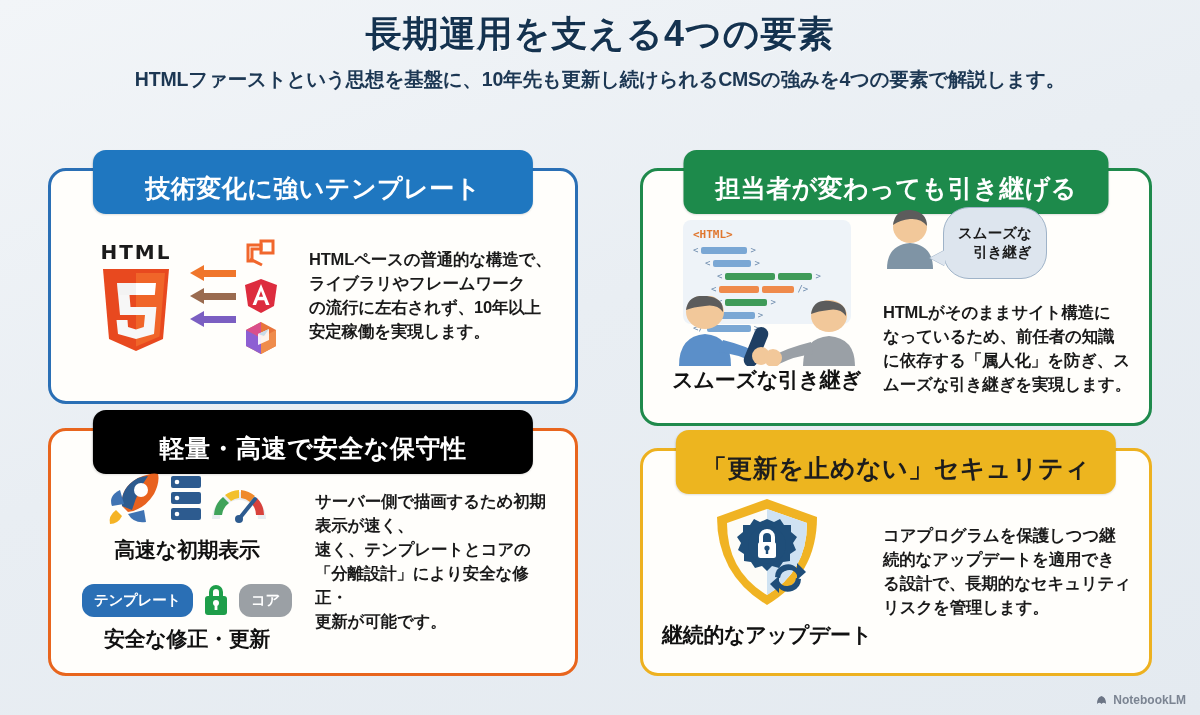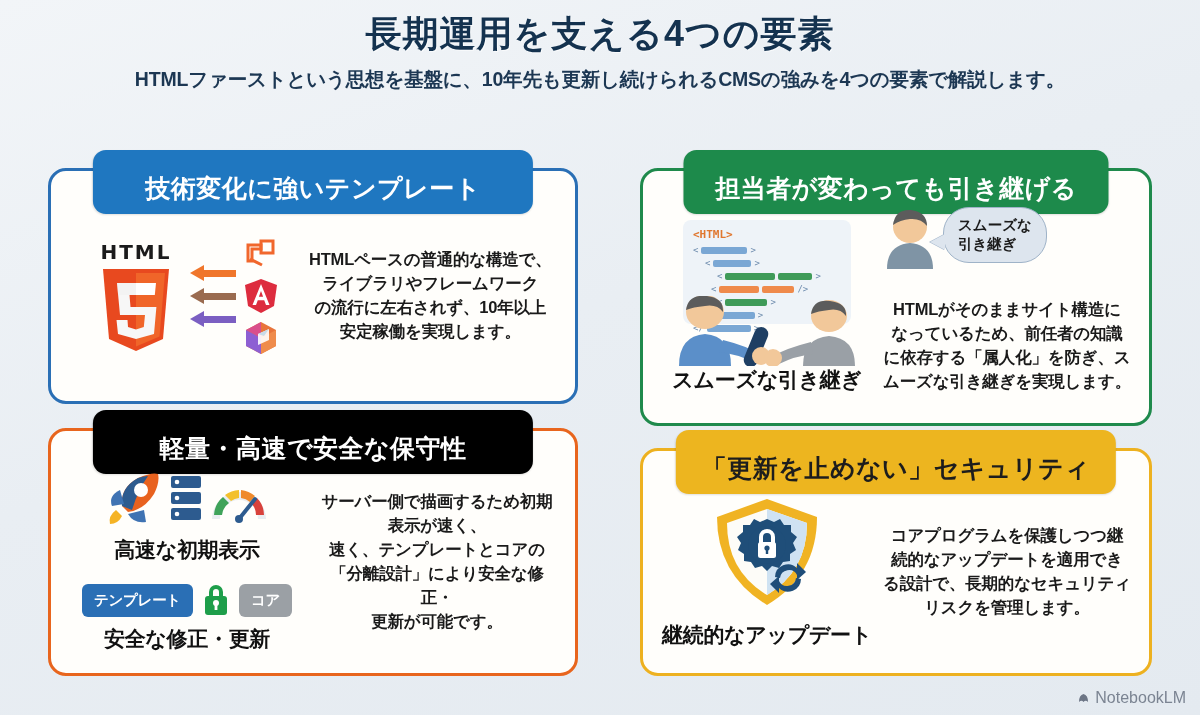--- a/index.html
+++ b/index.html
@@ -98,21 +98,20 @@
 
   .desc {
     flex: 1 1 auto;
     display: flex;
     align-items: center;
     font-size: 16.5px;
     font-weight: 700;
     line-height: 1.45;
     color: #1a1a1a;
     letter-spacing: -0.2px;
-    text-align: center;
   }
   .desc p { white-space: pre-line; }
 
   .caption {
     font-size: 21px;
     font-weight: 700;
     color: #111;
     margin-top: 4px;
     letter-spacing: -0.3px;
   }
@@ -183,63 +182,63 @@
   .people { position: relative; height: 66px; margin-top: -28px; }
 
   .person-bubble { display: flex; align-items: flex-start; gap: 6px; }
   .avatar-head { width: 54px; }
 
   .bubble {
     position: relative;
     background: #dde5ee;
     border: 1.6px solid #9fb3c8;
     border-radius: 26px;
-    padding: 8px 14px;
+    padding: 16px 14px;
     font-size: 14.5px;
     font-weight: 700;
     line-height: 1.3;
     color: #1b1b1b;
-    text-align: left;
+    text-align: right;
     white-space: pre-line;
   }
   .bubble::after {
     content: "";
     position: absolute;
     left: -14px; bottom: 12px;
     border-top: 8px solid transparent;
     border-bottom: 8px solid transparent;
     border-right: 15px solid #dde5ee;
     filter: drop-shadow(-1px 0 0 #9fb3c8);
   }
 
   
   .perf { width: 236px; }
   .perf-icons { display: flex; align-items: center; justify-content: center; gap: 4px; height: 60px; }
   .divider { height: 1px; background: #d4d8dc; margin: 8px 6px; }
   .sep-row { display: flex; align-items: center; justify-content: center; gap: 8px; }
   .chip {
     padding: 7px 12px;
-    border-radius: 6px;
+    border-radius: 12px;
     font-size: 14.5px;
     font-weight: 700;
     color: #ffffff;
     letter-spacing: -0.3px;
   }
   .chip-tpl { background: #2a6fb5; }
   .chip-core { background: #9ba0a5; }
 
   
   .secure { width: 212px; text-align: center; }
 
   
   .watermark {
     position: absolute;
     right: 14px; bottom: 8px;
     display: flex; align-items: center; gap: 5px;
-    font-size: 16px; color: #7b8492;
+    font-size: 12px; color: #7b8492; font-weight: bold;
   }
   .watermark svg { display: block; }
 </style>
 </head>
 <body>
 
 <div class="page">
 
   <div class="header">
     <h1 class="page-title">長期運用を支える4つの要素</h1>

